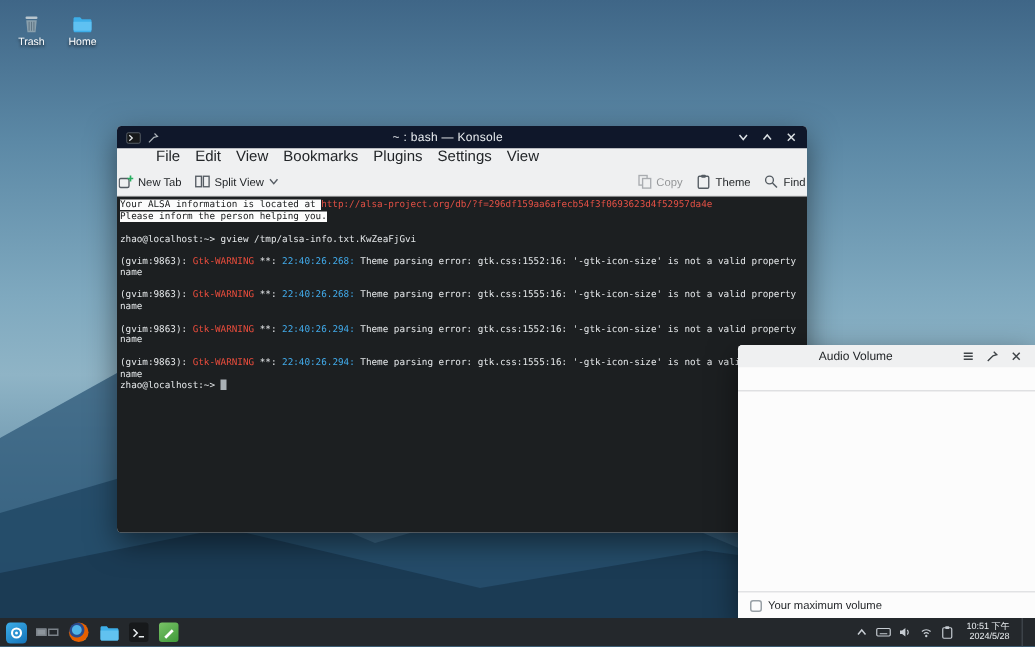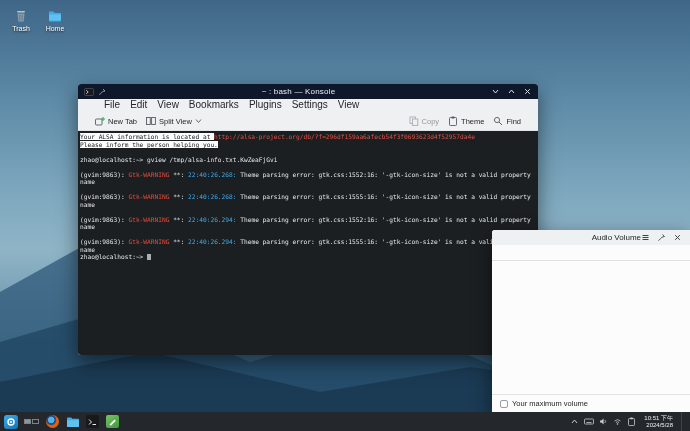--- a/index.html
+++ b/index.html
@@ -18,36 +18,36 @@
   .window{position:absolute;box-shadow:0 7px 20px rgba(0,0,0,.5);border-radius:3px}
 
   
   .konsole{left:78px;top:84px;width:460px;height:271px;background:#eff0f1;z-index:2}
   .ktitle{height:15px;background:#0f172a;border-radius:3px 3px 0 0;display:flex;align-items:center;padding:0 6px;color:#e9edf0;font-size:8px}
   .ktitle .ttext{flex:1;text-align:center;letter-spacing:.2px}
   .ktitle .lefticons{display:flex;gap:4px;align-items:center}
   .winbtns{display:flex;gap:7px;align-items:center}
   .menubar{height:13px;display:flex;font-size:10px;color:#232629;background:#eff0f1;padding:0 21px}
   .menu-item{padding:0 5px;cursor:default}
-  .toolbar{height:19px;display:flex;align-items:center;background:#eff0f1;border-bottom:1px solid #e2e3e4;font-size:7.5px;color:#232629;padding:0 17px;gap:9px}
+  .toolbar{height:19px;display:flex;align-items:center;background:#eff0f1;border-bottom:1px solid #e2e3e4;font-size:7.5px;color:#232629;padding:0 1px;gap:9px}
   .tbtn{display:flex;align-items:center;gap:3px}
   .tbtn.disabled{opacity:.45}
   .tspacer{flex:1}
   .terminal{position:absolute;top:47px;left:0;right:0;bottom:0;background:#1c1f21;border-radius:0 0 3px 3px;padding:2px 2px;font-family:"DejaVu Sans Mono",monospace;font-size:6.2px;line-height:7.5px;color:#e4e7e9;white-space:pre;overflow:hidden}
   .tline{height:7.5px}
   .s-sel{background:#fcfcfc;color:#17191a}
   .s-url{color:#e25045}
   .s-warn{color:#e74c3c}
   .s-time{color:#41a9e8}
   .cursor{display:inline-block;width:4px;height:6.5px;background:#a9b0b5;vertical-align:-1px}
 
   
   .audio{left:492px;top:230px;width:198px;height:182px;background:#fcfcfc;border-radius:3px 0 0 0;z-index:3}
   .atitle{height:15px;background:#eff0f1;border-radius:3px 0 0 0;display:flex;align-items:center;padding:0 8px;font-size:8px;color:#232629}
-  .atitle .ttext{flex:1;text-align:right}
+  .atitle .ttext{flex:1;text-align:center}
   .tabbar{height:16px;display:flex;border-bottom:1px solid #dfe0e2;background:#fcfcfc}
   .tab{flex:1;text-align:center;font-size:7.5px;line-height:14px;color:#232629;cursor:default}
   .tab.active{border-bottom:2px solid #3daee9}
   .audio-content{padding:5px 9px 0}
   .device{margin-bottom:6px}
   .dev-label{font-size:7.5px;color:#232629;margin:2px 0 3px}
   .slider-row{display:flex;align-items:center;gap:5px}
   .dev-icon{width:9px;height:9px;flex:0 0 auto}
   .slider{position:relative;flex:1;height:10px}
   .track{position:absolute;left:0;right:0;top:3.5px;height:3px;background:#c9cdd1;border-radius:1.5px}

